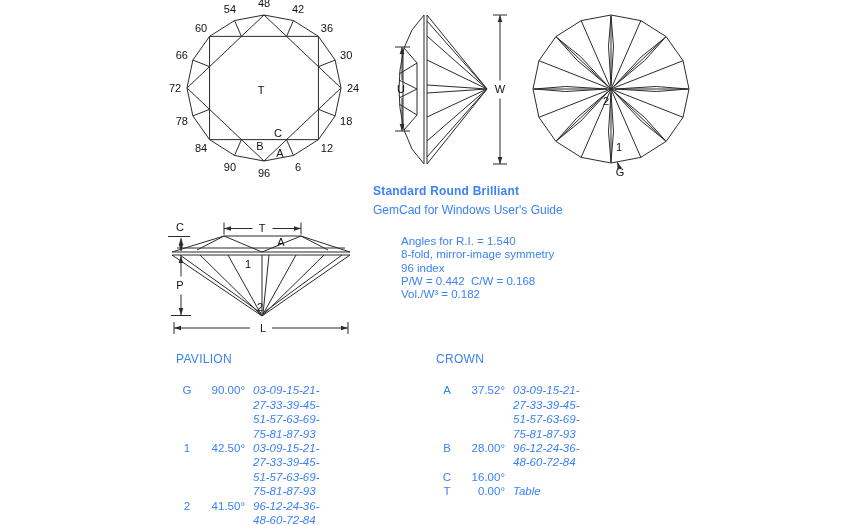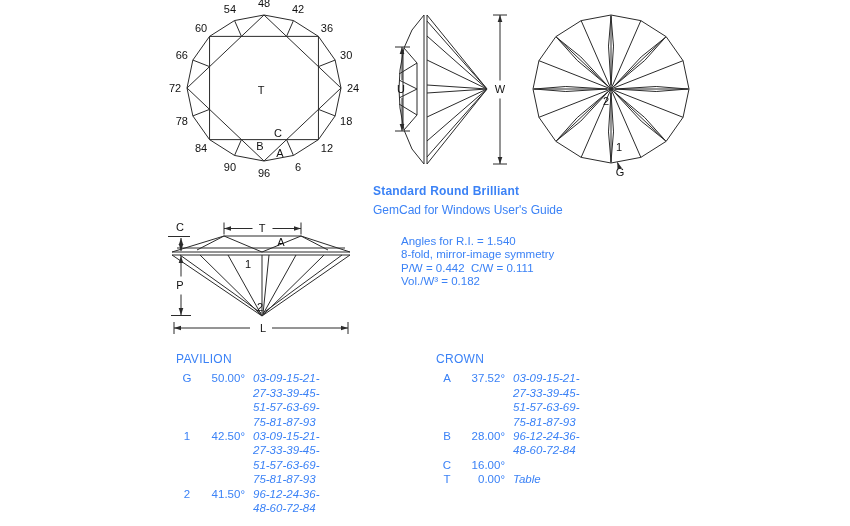--- a/index.html
+++ b/index.html
@@ -6,21 +6,21 @@
   #page{position:relative;width:850px;height:526px;background:#ffffff;overflow:hidden;
         font-family:"Liberation Sans",sans-serif;color:#3b82f6;}
   #drawing{position:absolute;left:0;top:0;width:850px;height:526px;}
   svg line,svg polyline,svg polygon{stroke:#2b2b2b;stroke-width:1;fill:none;}
   svg text{fill:#111;stroke:none;font-family:"Liberation Sans",sans-serif;font-size:11px;}
   .title{position:absolute;left:373px;top:184px;font-size:12px;font-weight:bold;letter-spacing:.2px;}
   .subtitle{position:absolute;left:373px;top:203px;font-size:12px;}
   #info{position:absolute;left:373px;top:235px;font-size:11.5px;line-height:13.3px;margin-left:28px;}
   #info div{white-space:pre;}
   .ftable{position:absolute;font-size:11.5px;line-height:14.4px;}
-  .ftable .hdr{font-size:12px;margin-bottom:5px;letter-spacing:.3px;}
+  .ftable .hdr{font-size:12px;margin-bottom:17px;letter-spacing:.3px;}
   .frow{display:flex;align-items:flex-start;}
   .fc{width:22px;text-align:center;flex:none;}
   .ang{width:47px;text-align:right;flex:none;}
   .idx{margin-left:8px;font-style:italic;}
   #pav-table{left:176px;top:352px;}
   #crown-table{left:436px;top:352px;}
 </style>
 </head>
 <body>
 
@@ -184,28 +184,29 @@
         <text x="281" y="242" text-anchor="middle" dominant-baseline="central">A</text>
         <text x="248" y="264" text-anchor="middle" dominant-baseline="central">1</text>
         <text x="260" y="307" text-anchor="middle" dominant-baseline="central">2</text>
       </g>
     </svg>
   <div class="title">Standard Round Brilliant</div>
   <div class="subtitle">GemCad for Windows User's Guide</div>
   <div id="info">
       <div>Angles for R.I. = 1.540</div>
       <div>8-fold, mirror-image symmetry</div>
-      <div>P/W = 0.442  C/W = 0.111</div>
+      <div>96 index</div>
+      <div>P/W = 0.442  C/W = 0.168</div>
       <div>Vol./W³ = 0.182</div>
     </div>
   <div id="pav-table" class="ftable">
       <div class="hdr">PAVILION</div>
       <div class="frow">
         <span class="fc">G</span>
-        <span class="ang">50.00°</span>
+        <span class="ang">90.00°</span>
         <div class="idx">
           <div>03-09-15-21-</div>
           <div>27-33-39-45-</div>
           <div>51-57-63-69-</div>
           <div>75-81-87-93</div>
         </div>
       </div>
       <div class="frow">
         <span class="fc">1</span>
         <span class="ang">42.50°</span>

